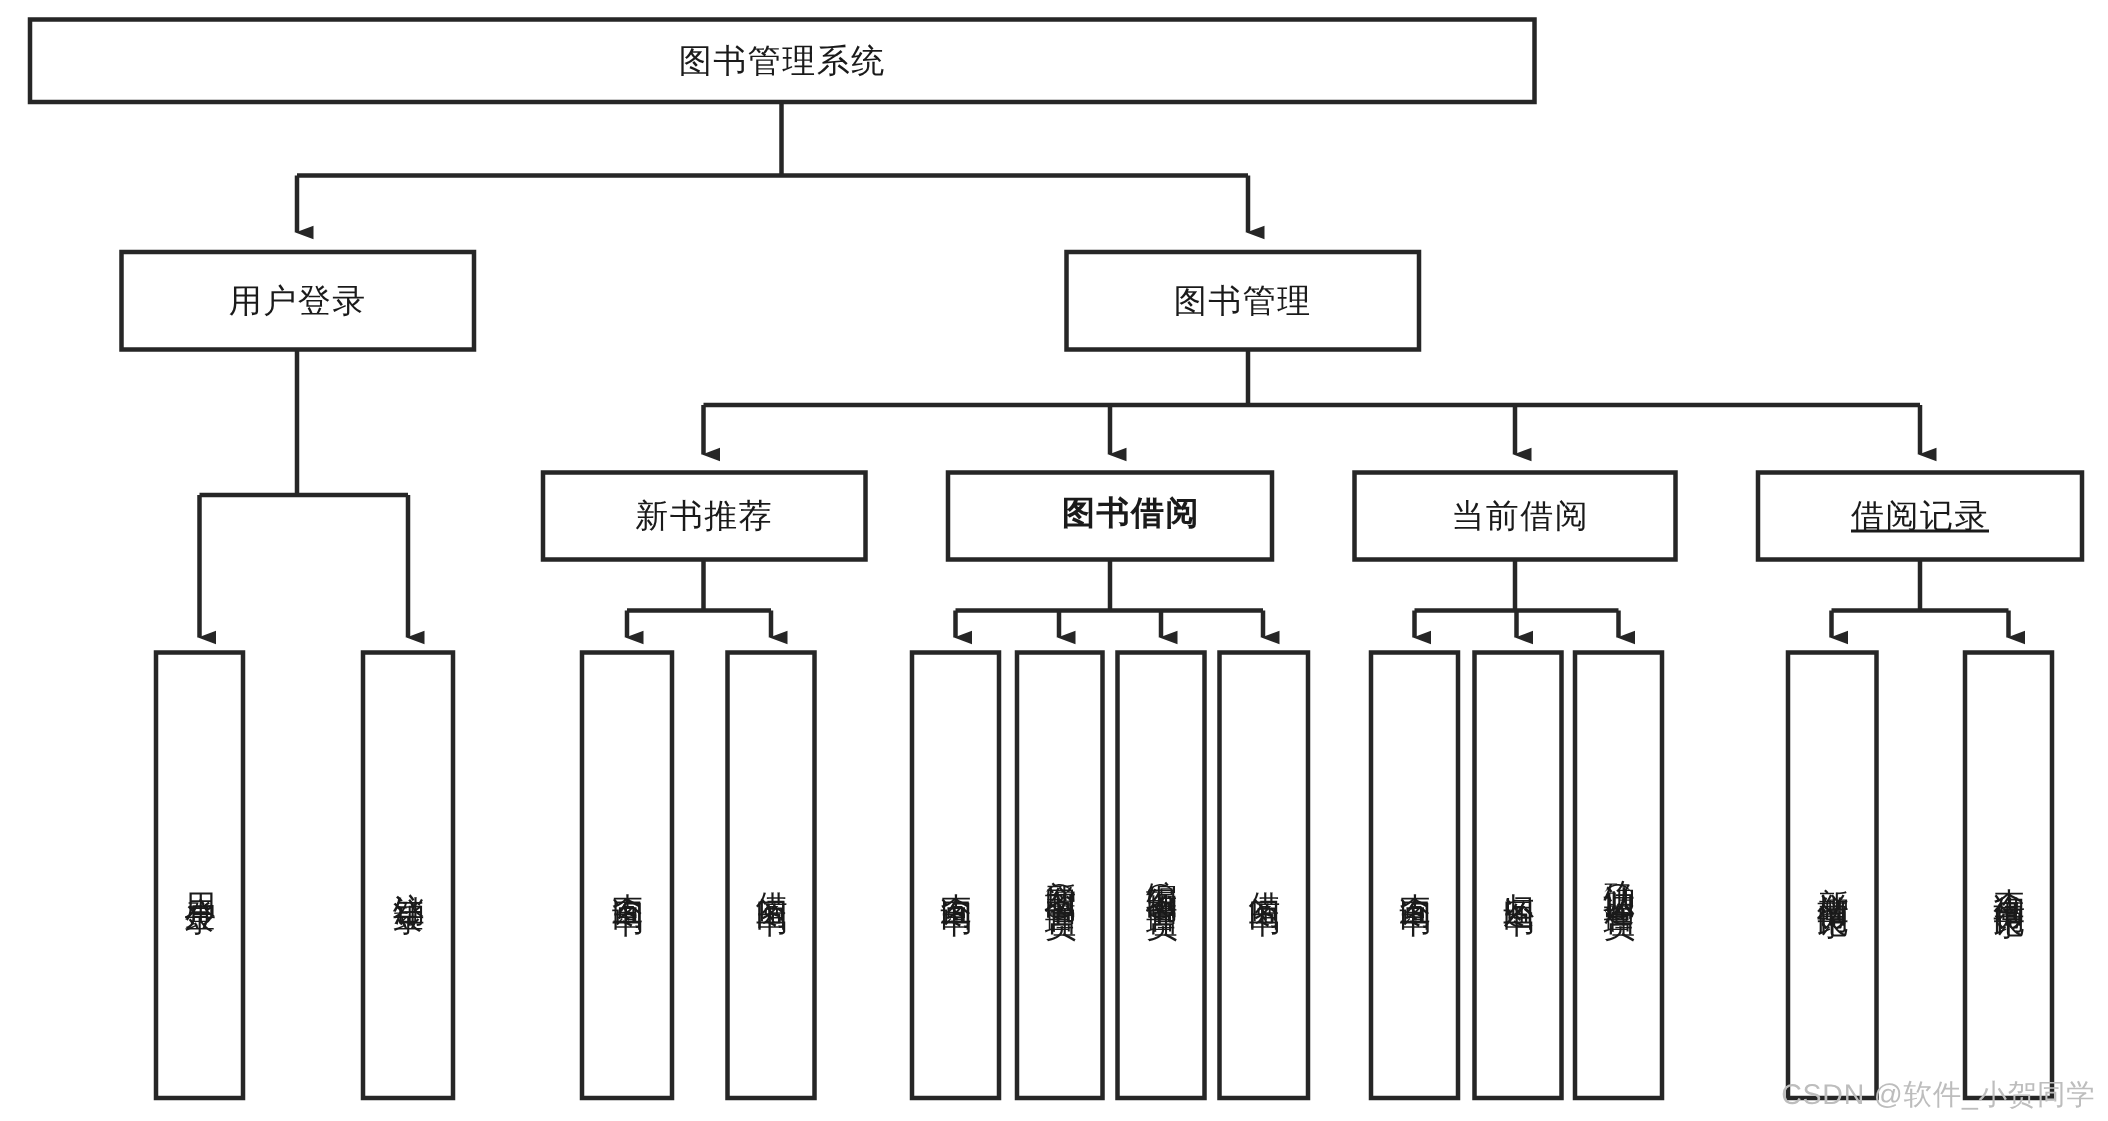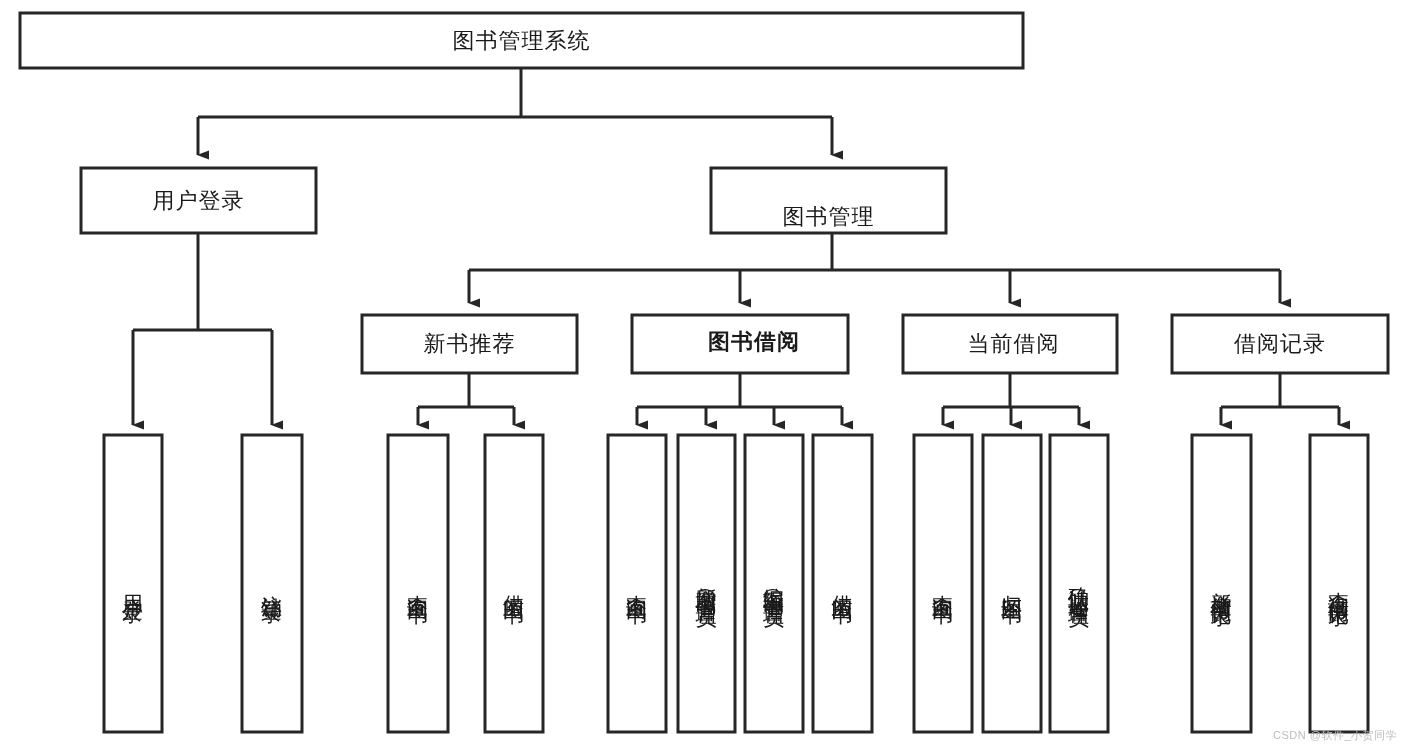--- a/index.html
+++ b/index.html
@@ -64,21 +64,21 @@
     stroke-width: 3;
     fill: none;
   }
   .arrow-head {
     fill: #262626;
   }
   #watermark {
     position: absolute;
     right: 8px;
     bottom: 4px;
-    font-size: 11px;
+    font-size: 19px;
     color: #bdbdbd;
     font-family: "Liberation Sans", "DejaVu Sans", sans-serif;
     letter-spacing: 0.5px;
     white-space: nowrap;
   }
 </style>
 </head>
 <body>
 
 <div id="diagram-root">
@@ -170,29 +170,29 @@
     <rect class="node-rect" x="1050" y="435" width="58" height="297"></rect>
 
     <rect class="node-rect" x="1192" y="435" width="59" height="297"></rect>
     <rect class="node-rect" x="1310" y="435" width="58" height="297"></rect>
   </svg>
 
   <div class="horiz-text-wrap" style="left:20px; top:13px; width:1003px; height:55px;">图书管理系统</div>
 
   <div class="horiz-text-wrap" style="left:81px; top:168px; width:235px; height:65px;">用户登录</div>
 
-  <div class="horiz-text-wrap" style="left:711px; top:184px; width:235px; height:65px;">图书管理</div>
+  <div class="horiz-text-wrap" style="left:711px; top:168px; width:235px; height:65px;">图书管理</div>
 
   <div class="horiz-text-wrap" style="left:362px; top:315px; width:215px; height:58px;font-family:Liberation Mono, monospace;">新书推荐</div>
 
   <div class="horiz-text-wrap" style="left:632px; top:313px; width:244px; height:58px;font-weight:bold;">图书借阅</div>
 
   <div class="horiz-text-wrap" style="left:903px; top:315px; width:221px; height:58px;">当前借阅</div>
 
-  <div class="horiz-text-wrap" style="left:1172px; top:315px; width:216px; height:58px;">借阅记录</div>
+  <div class="horiz-text-wrap" style="left:1172px; top:315px; width:216px; height:58px;text-decoration:underline;">借阅记录</div>
 
   <div class="vert-text-wrap" style="left:104px; top:435px; width:58px; height:297px;">用户登录</div>
 
   <div class="vert-text-wrap" style="left:242px; top:435px; width:60px; height:297px;">注销登录</div>
 
   <div class="vert-text-wrap" style="left:388px; top:435px; width:60px; height:297px;">查询图书</div>
 
   <div class="vert-text-wrap" style="left:485px; top:435px; width:58px; height:297px;">借阅图书</div>
 
   <div class="vert-text-wrap" style="left:608px; top:435px; width:58px; height:297px;">查询图书</div>

